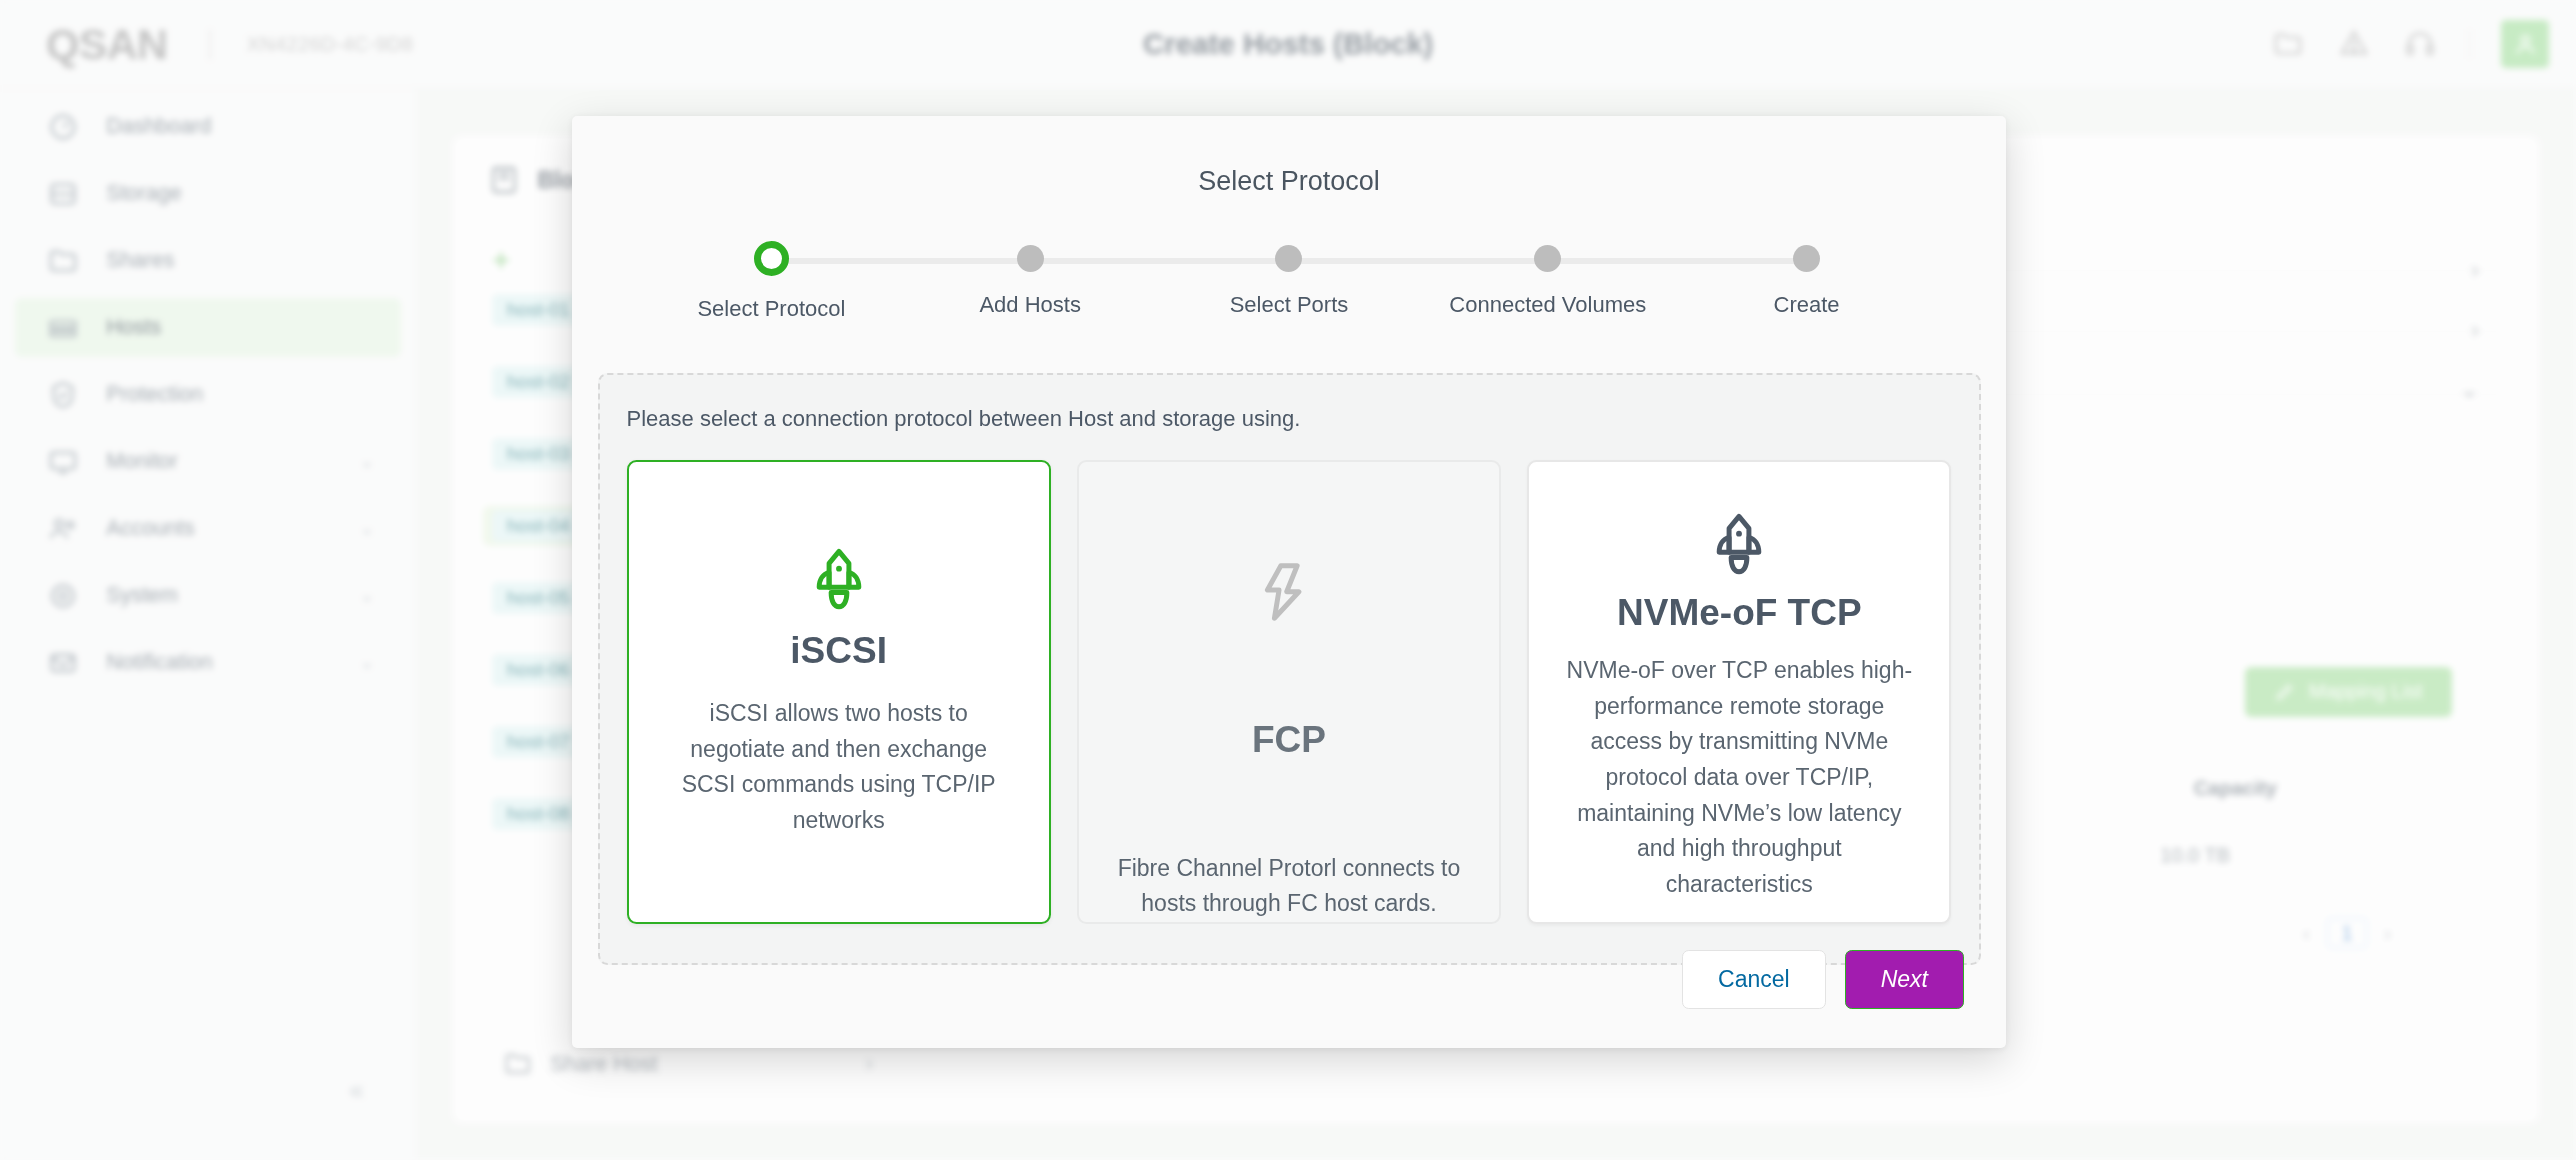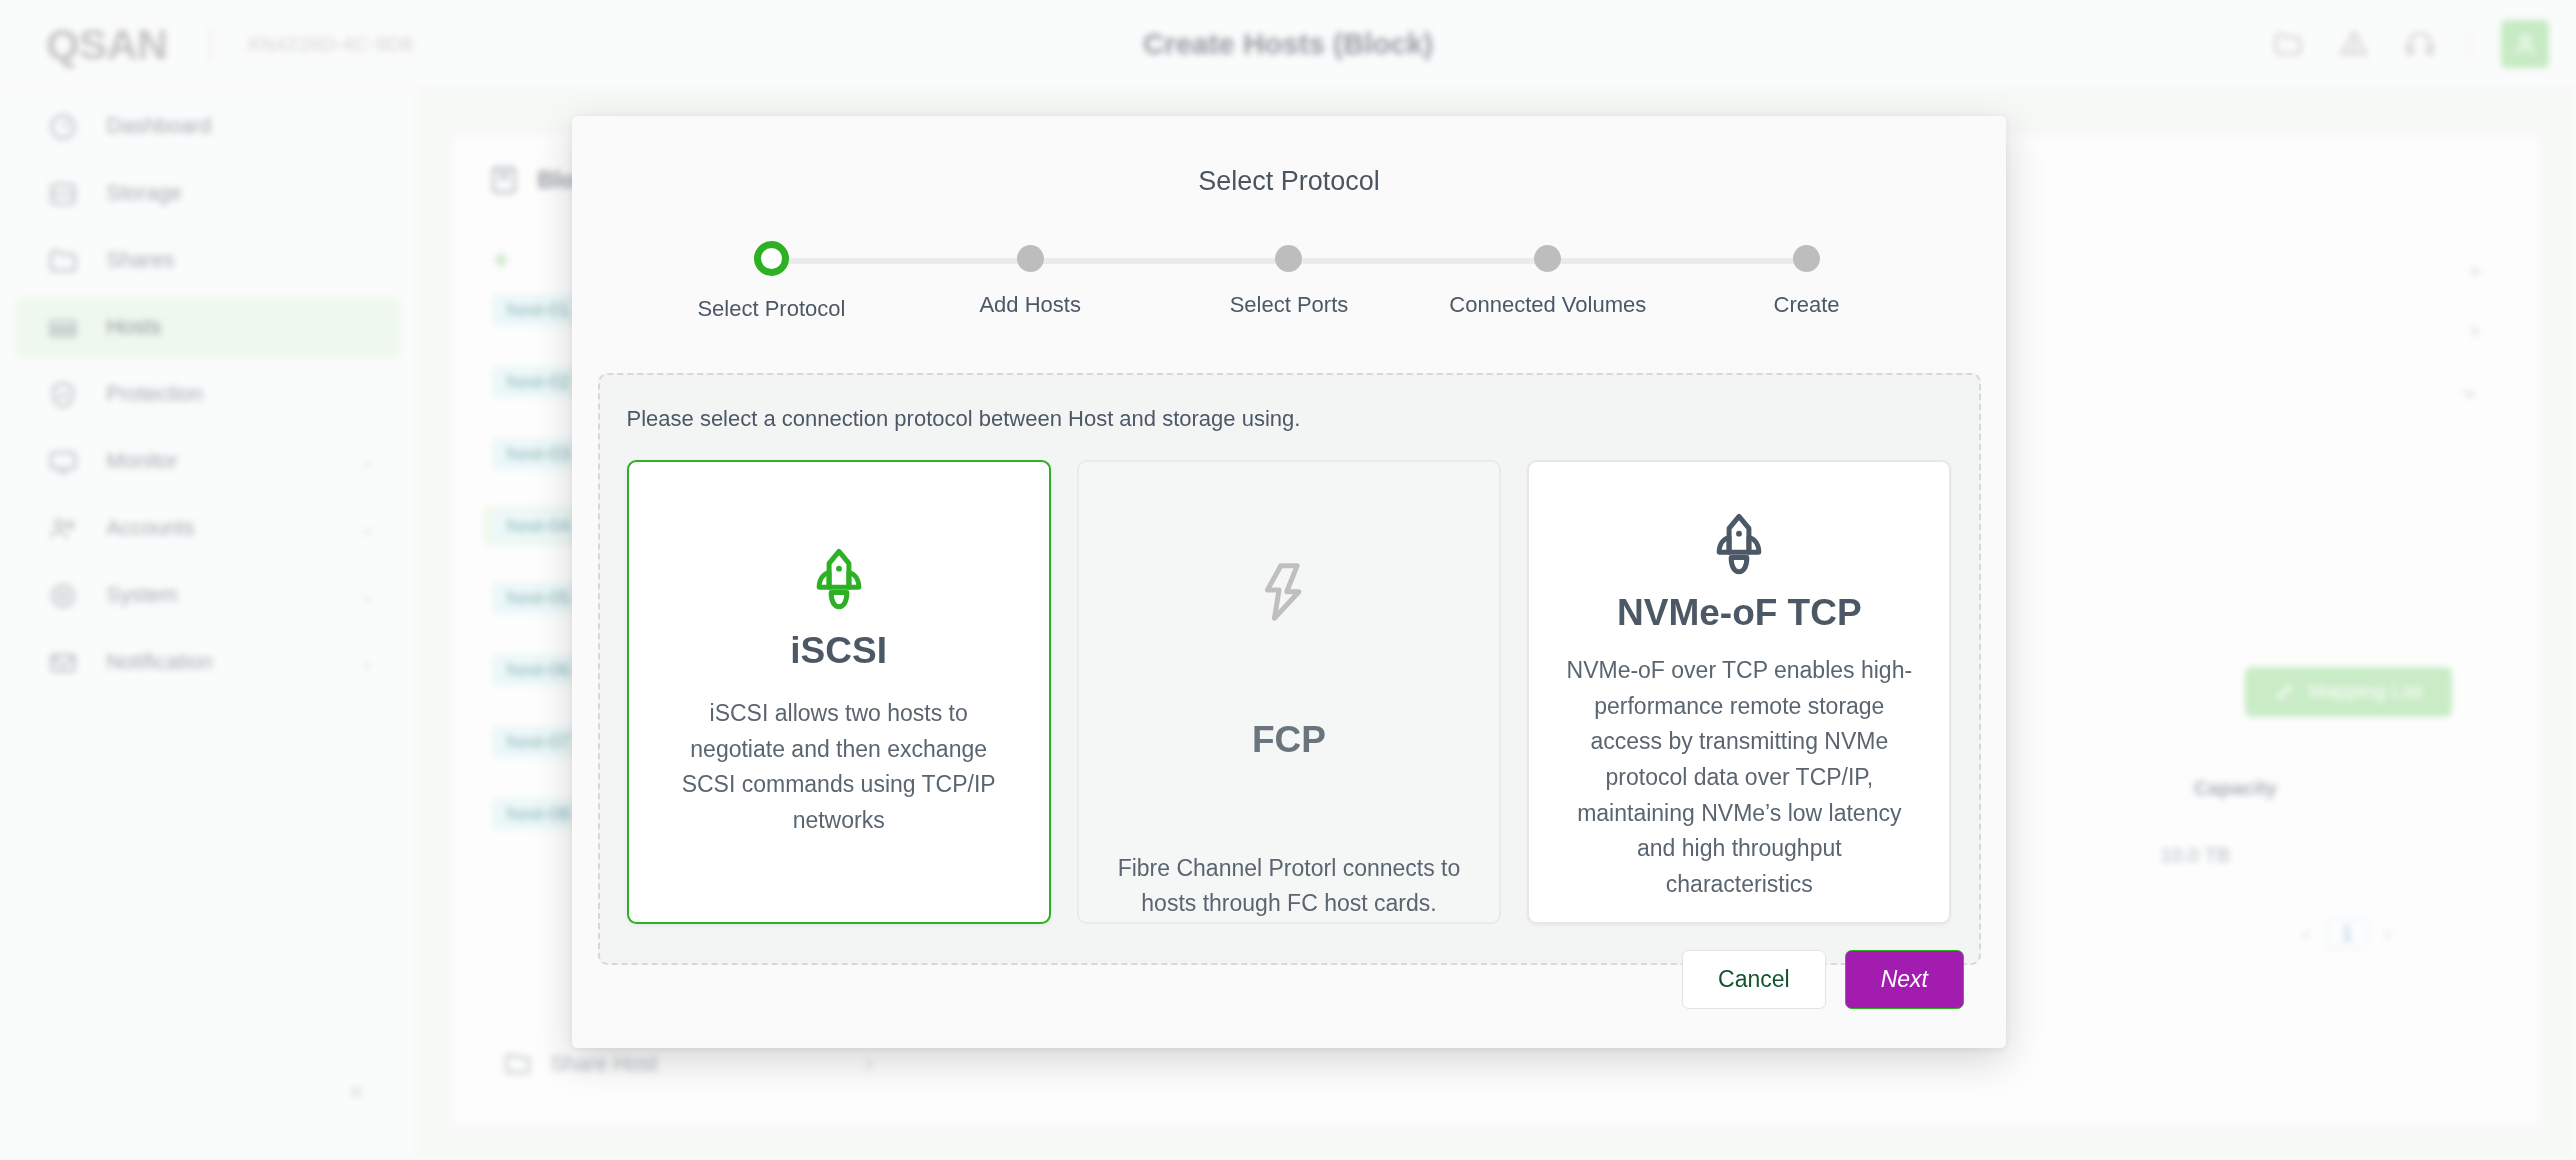--- a/index.html
+++ b/index.html
@@ -364,21 +364,21 @@
   }
   .btn {
     font-size: 23px;
     border-radius: 6.7px;
     padding: 14.8px 35px;
     font-family: "Liberation Sans", sans-serif;
     cursor: pointer;
   }
   #btn-cancel {
     background: #ffffff;
-    color: #14532d;
+    color: #0369a1;
     border: 1.3px solid #e3e3e3;
   }
   #btn-next {
     background: #a21caf;
     color: #ffffff;
     border: 1.3px solid #2eb024;
     font-style: italic;
   }
 </style>
 </head>

